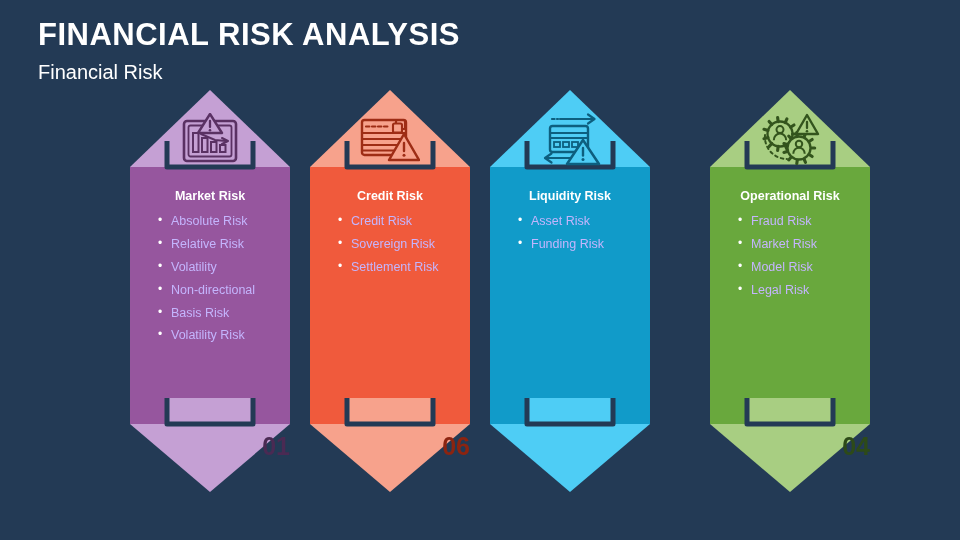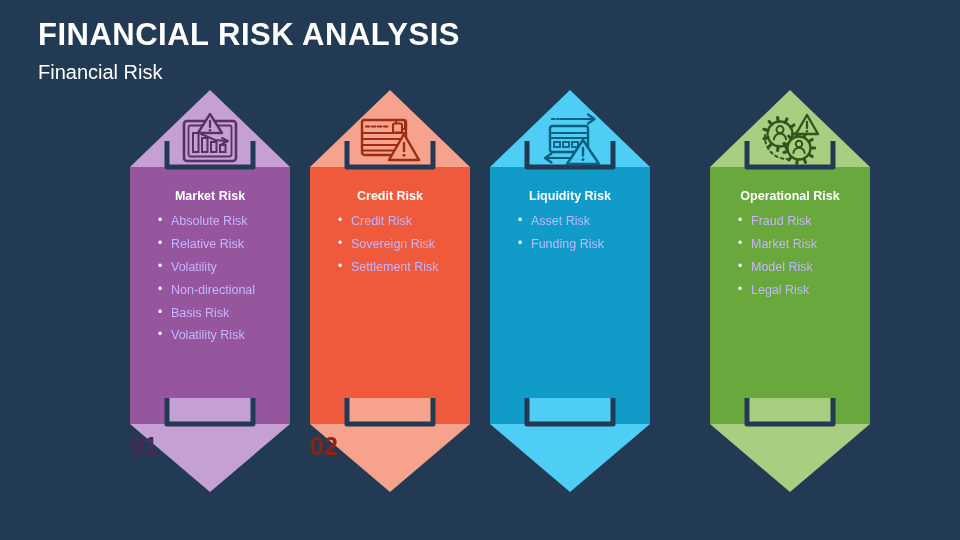--- a/index.html
+++ b/index.html
@@ -127,21 +127,21 @@
     top: -1px;
     font-size: 12px;
     color: #ffffff;
   }
 
   .col-number {
     position: absolute;
     left: 0;
     top: 344px;
     width: 160px;
-    text-align: left;
+    text-align: right;
     font-size: 25px;
     font-weight: bold;
     line-height: 1;
   }
 </style>
 </head>
 <body>
 
 <div id="slide">
 
@@ -210,21 +210,21 @@
               <line x1="44" y1="29" x2="44" y2="37" stroke="#9e2d15" stroke-width="2.4" stroke-linecap="round"></line>
               <circle cx="44" cy="41.3" r="1.5" fill="#9e2d15"></circle>
             </svg>
           </div>
           <div class="col-heading">Credit Risk</div>
           <ul class="bullets">
             <li>Credit Risk</li>
             <li>Sovereign Risk</li>
             <li>Settlement Risk</li>
           </ul>
-          <div class="col-number" style="color:#8c2410">02</div>
+          <div class="col-number" style="color:#8c2410">06</div>
         </div>
       </div>
       <div class="arrow-col" style="left: 490px;">
         <svg class="arrow-svg" viewBox="0 0 160 402">
           <polygon points="80,0 160,77 0,77" fill="#4ecdf5"></polygon>
           <rect x="0" y="77" width="160" height="257" fill="#119bc9"></rect>
           <polygon points="0,334 160,334 80,402" fill="#4ecdf5"></polygon>
           <path d="M37,51 L37,77 L123,77 L123,51" fill="#4ecdf5" stroke="#233a55" stroke-width="5" stroke-linejoin="round"></path>
           <path d="M37,308 L37,334 L123,334 L123,308" fill="#4ecdf5" stroke="#233a55" stroke-width="5" stroke-linejoin="round"></path>
         </svg>
@@ -299,17 +299,18 @@
               <circle cx="48" cy="18.2" r="1.3" fill="#33541d"></circle>
             </svg>
           </div>
           <div class="col-heading">Operational Risk</div>
           <ul class="bullets">
             <li>Fraud Risk</li>
             <li>Market Risk</li>
             <li>Model Risk</li>
             <li>Legal Risk</li>
           </ul>
+          <div class="col-number" style="color:#2d4a18">04</div>
         </div>
       </div>
     </div>
 
 </div>
 
 </body></html>

